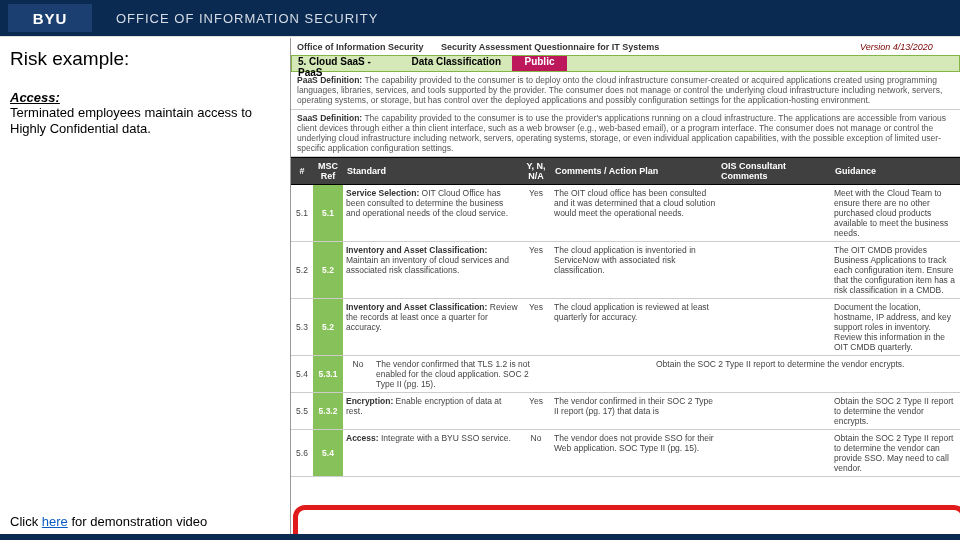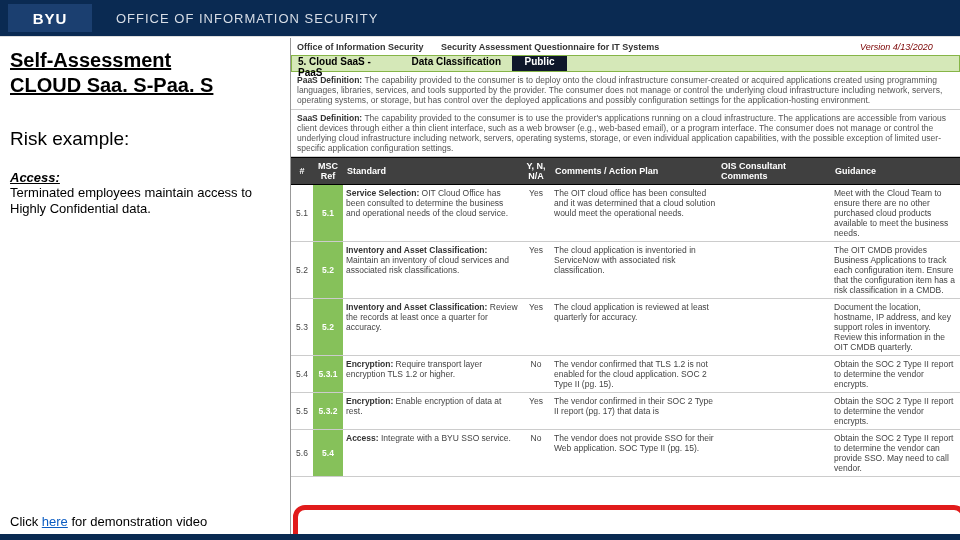--- a/index.html
+++ b/index.html
@@ -19,21 +19,21 @@
   .right { flex:1; position:relative; border-left:1px solid #999; }
   
   .meta-row { display:flex; height:17px; font-size:9px; align-items:center; }
   .meta-row .c1 { width:150px; padding-left:6px; font-weight:bold; color:#333; }
   .meta-row .c2 { flex:1; font-weight:bold; color:#333; }
   .meta-row .c3 { width:100px; color:#7a0000; font-style:italic; }
   .section-row { display:flex; height:17px; font-size:10px; background:#d5e8b8; border:1px solid #86b547; }
   .section-row .a { width:100px; padding-left:6px; font-weight:bold; }
   .section-row .b { flex:1; font-weight:bold; }
   .section-row .c { width:120px; font-weight:bold; text-align:right; padding-right:11px; }
-  .section-row .d { width:55px; background:#0f172a; color:#fff; font-weight:bold; text-align:center; }
+  .section-row .d { width:55px; background:#be185d; color:#fff; font-weight:bold; text-align:center; }
   .def-block { padding:3px 6px; font-size:8.5px; color:#555; line-height:1.2; border-bottom:1px solid #ccc; }
   .def-block .ttl { font-weight:bold; color:#333; }
   
   .hdr-row { display:flex; background:#404040; color:#fff; font-size:9px; font-weight:bold; height:28px; align-items:center; border-top:1px solid #000; border-bottom:1px solid #000;}
   .col-num { width:22px; text-align:center; }
   .col-msc { width:30px; text-align:center; }
   .col-std { width:178px; padding-left:4px; }
   .col-yn  { width:30px; text-align:center; }
   .col-cmt { width:170px; padding-left:4px; }
   .col-ois { width:110px; }
@@ -51,24 +51,20 @@
 
 <div class="header">
   <div class="logo">BYU</div>
   <div class="header-title">OFFICE OF INFORMATION SECURITY</div>
 </div>
 <div class="light-strip"></div>
 
 <div class="main">
   <div class="left">
     <div class="left-top">
-      <h1>
-        <span>Self-Assessment</span><br>
-        <span>CLOUD Saa. S-Paa. S</span>
-      </h1>
       <div class="risk">Risk example:</div>
       <div class="access-lbl">Access:</div>
       <div class="access-txt">Terminated employees maintain access to Highly Confidential data.</div>
     </div>
     <div class="left-bottom">
       <span>Click </span><a href="#">here</a><span> for demonstration video</span>
     </div>
   </div>
 
   <div class="right">
@@ -122,21 +118,20 @@
           <div class="col-msc">5.2</div>
           <div class="col-std"><b>Inventory and Asset Classification:</b> Review the records at least once a quarter for accuracy.</div>
           <div class="col-yn">Yes</div>
           <div class="col-cmt">The cloud application is reviewed at least quarterly for accuracy.</div>
           <div class="col-ois"></div>
           <div class="col-gd">Document the location, hostname, IP address, and key support roles in inventory. Review this information in the OIT CMDB quarterly.</div>
         </div>
         <div class="row">
           <div class="col-num">5.4</div>
           <div class="col-msc">5.3.1</div>
-          <div class="col-std"><b>Encryption:</b> Require transport layer encryption TLS 1.2 or higher.</div>
           <div class="col-yn">No</div>
           <div class="col-cmt">The vendor confirmed that TLS 1.2 is not enabled for the cloud application. SOC 2 Type II (pg. 15).</div>
           <div class="col-ois"></div>
           <div class="col-gd">Obtain the SOC 2 Type II report to determine the vendor encrypts.</div>
         </div>
         <div class="row">
           <div class="col-num">5.5</div>
           <div class="col-msc">5.3.2</div>
           <div class="col-std"><b>Encryption:</b> Enable encryption of data at rest.</div>
           <div class="col-yn">Yes</div>

